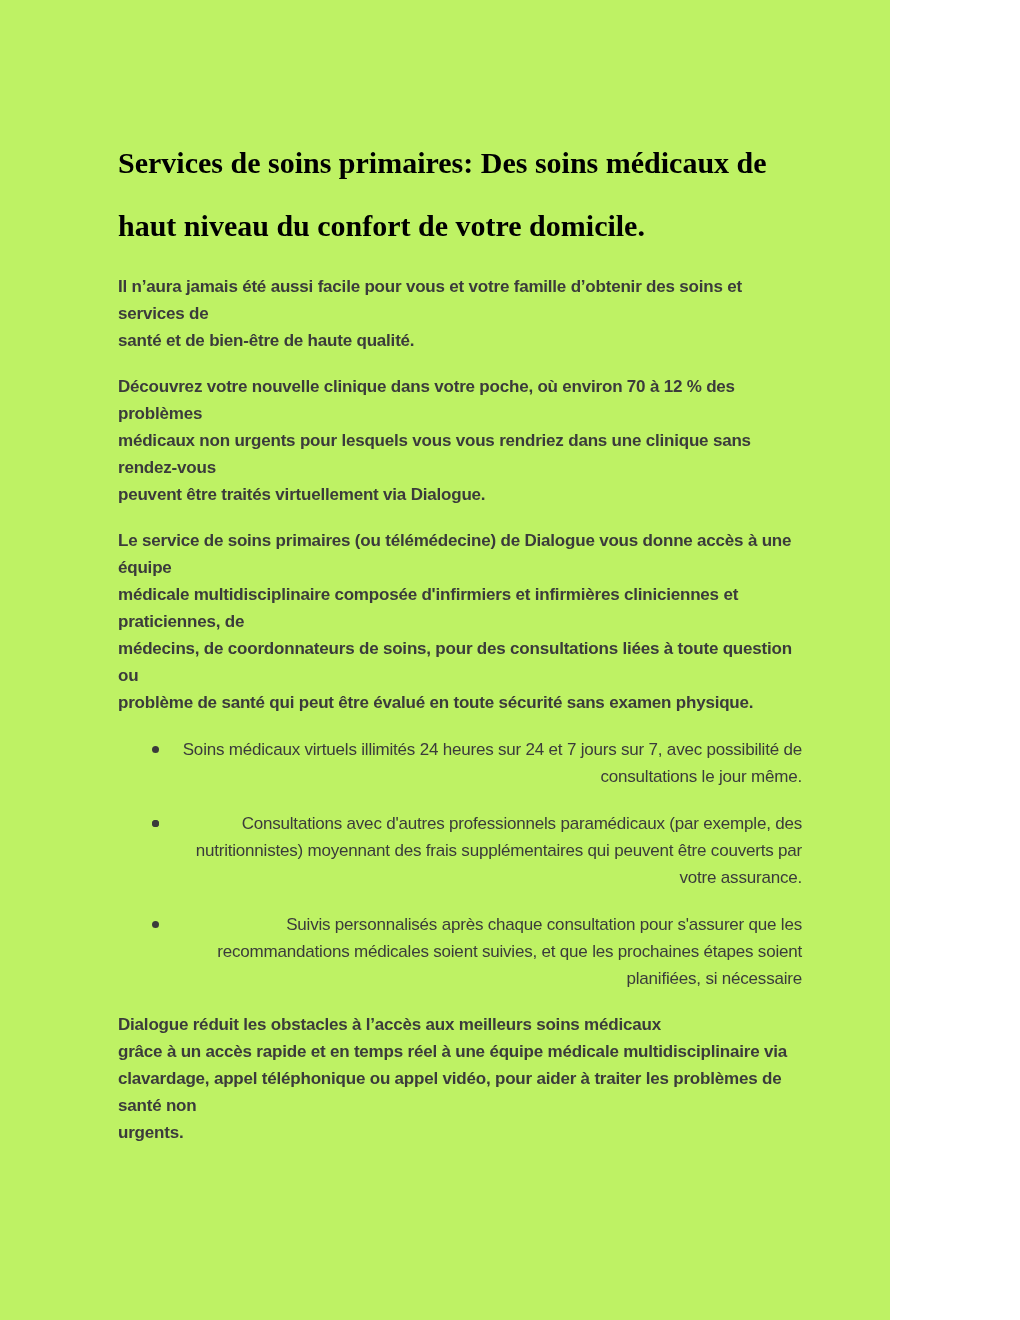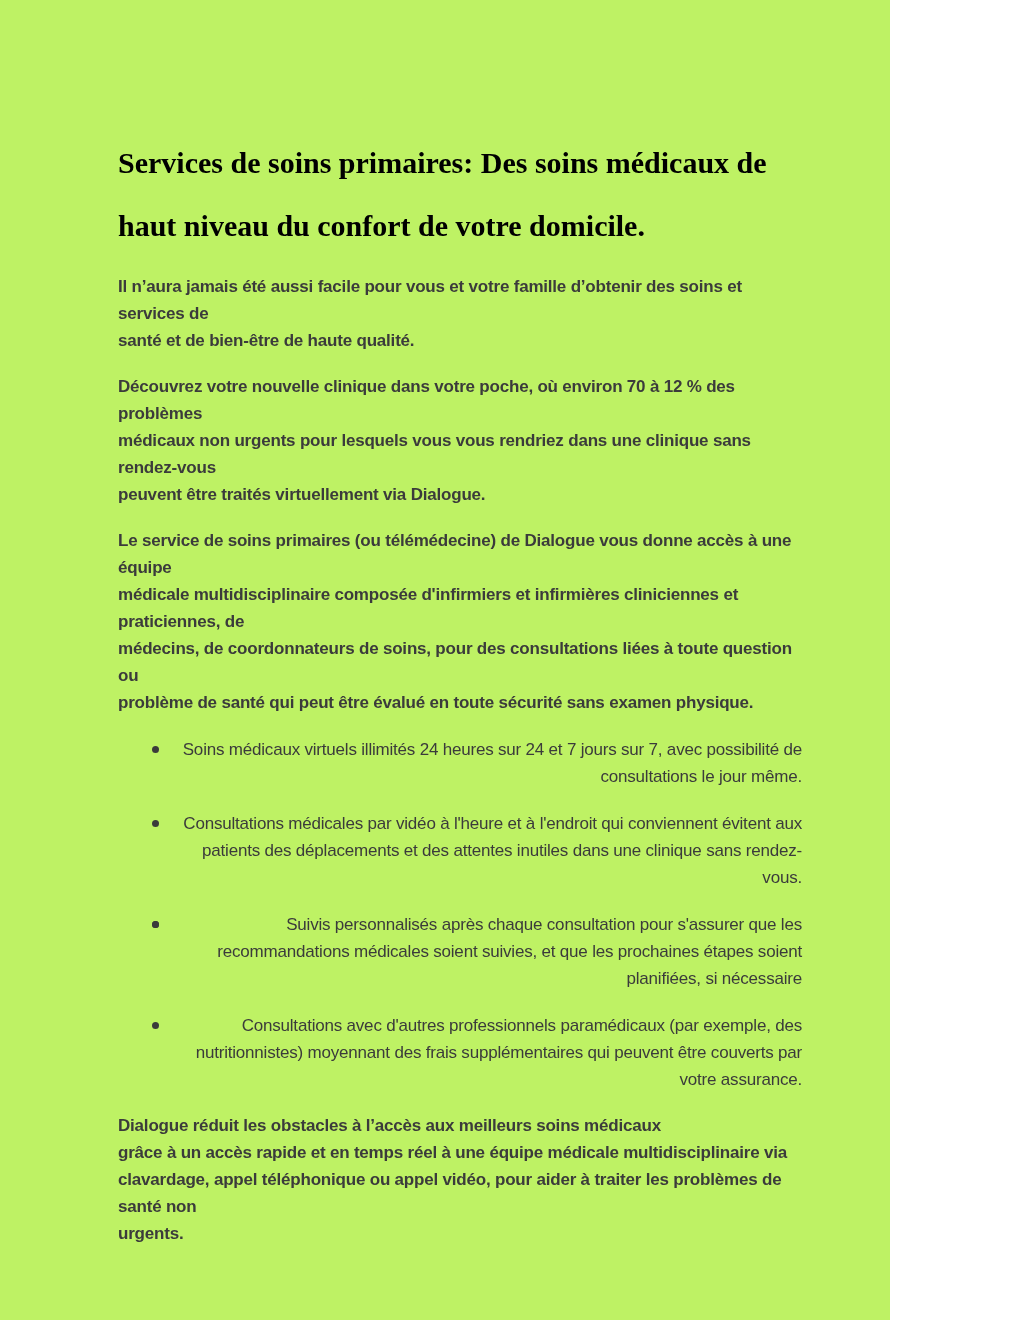--- a/index.html
+++ b/index.html
@@ -87,37 +87,32 @@
 problème de santé qui peut être évalué en toute sécurité sans examen physique.</p>
 
   <ul class="bullets">
     <li class="bullet">
       <span class="dot"></span>
       <span class="bullet-text">Soins médicaux virtuels illimités 24 heures sur 24 et 7 jours sur 7, avec possibilité de
 consultations le jour même.</span>
     </li>
     <li class="bullet">
       <span class="dot"></span>
-      <span class="bullet-text">Consultations médicales par vidéo à l'heure et à l'endroit qui conviennent évitent aux
-patients des déplacements et des attentes inutiles dans une clinique sans rendez-vous.</span>
     </li>
     <li class="bullet">
       <span class="dot"></span>
+      <span class="bullet-text">Consultations avec d'autres professionnels paramédicaux (par exemple, des
+nutritionnistes) moyennant des frais supplémentaires qui peuvent être couverts par
+votre assurance.</span>
     </li>
     <li class="bullet">
       <span class="dot"></span>
       <span class="bullet-text">Suivis personnalisés après chaque consultation pour s'assurer que les
 recommandations médicales soient suivies, et que les prochaines étapes soient
 planifiées, si nécessaire</span>
-    </li>
-    <li class="bullet">
-      <span class="dot"></span>
-      <span class="bullet-text">Consultations avec d'autres professionnels paramédicaux (par exemple, des
-nutritionnistes) moyennant des frais supplémentaires qui peuvent être couverts par
-votre assurance.</span>
     </li>
   </ul>
 
   <p class="para">Dialogue réduit les obstacles à l’accès aux meilleurs soins médicaux
 grâce à un accès rapide et en temps réel à une équipe médicale multidisciplinaire via
 clavardage, appel téléphonique ou appel vidéo, pour aider à traiter les problèmes de santé non
 urgents.</p>
 
 </div>
 

